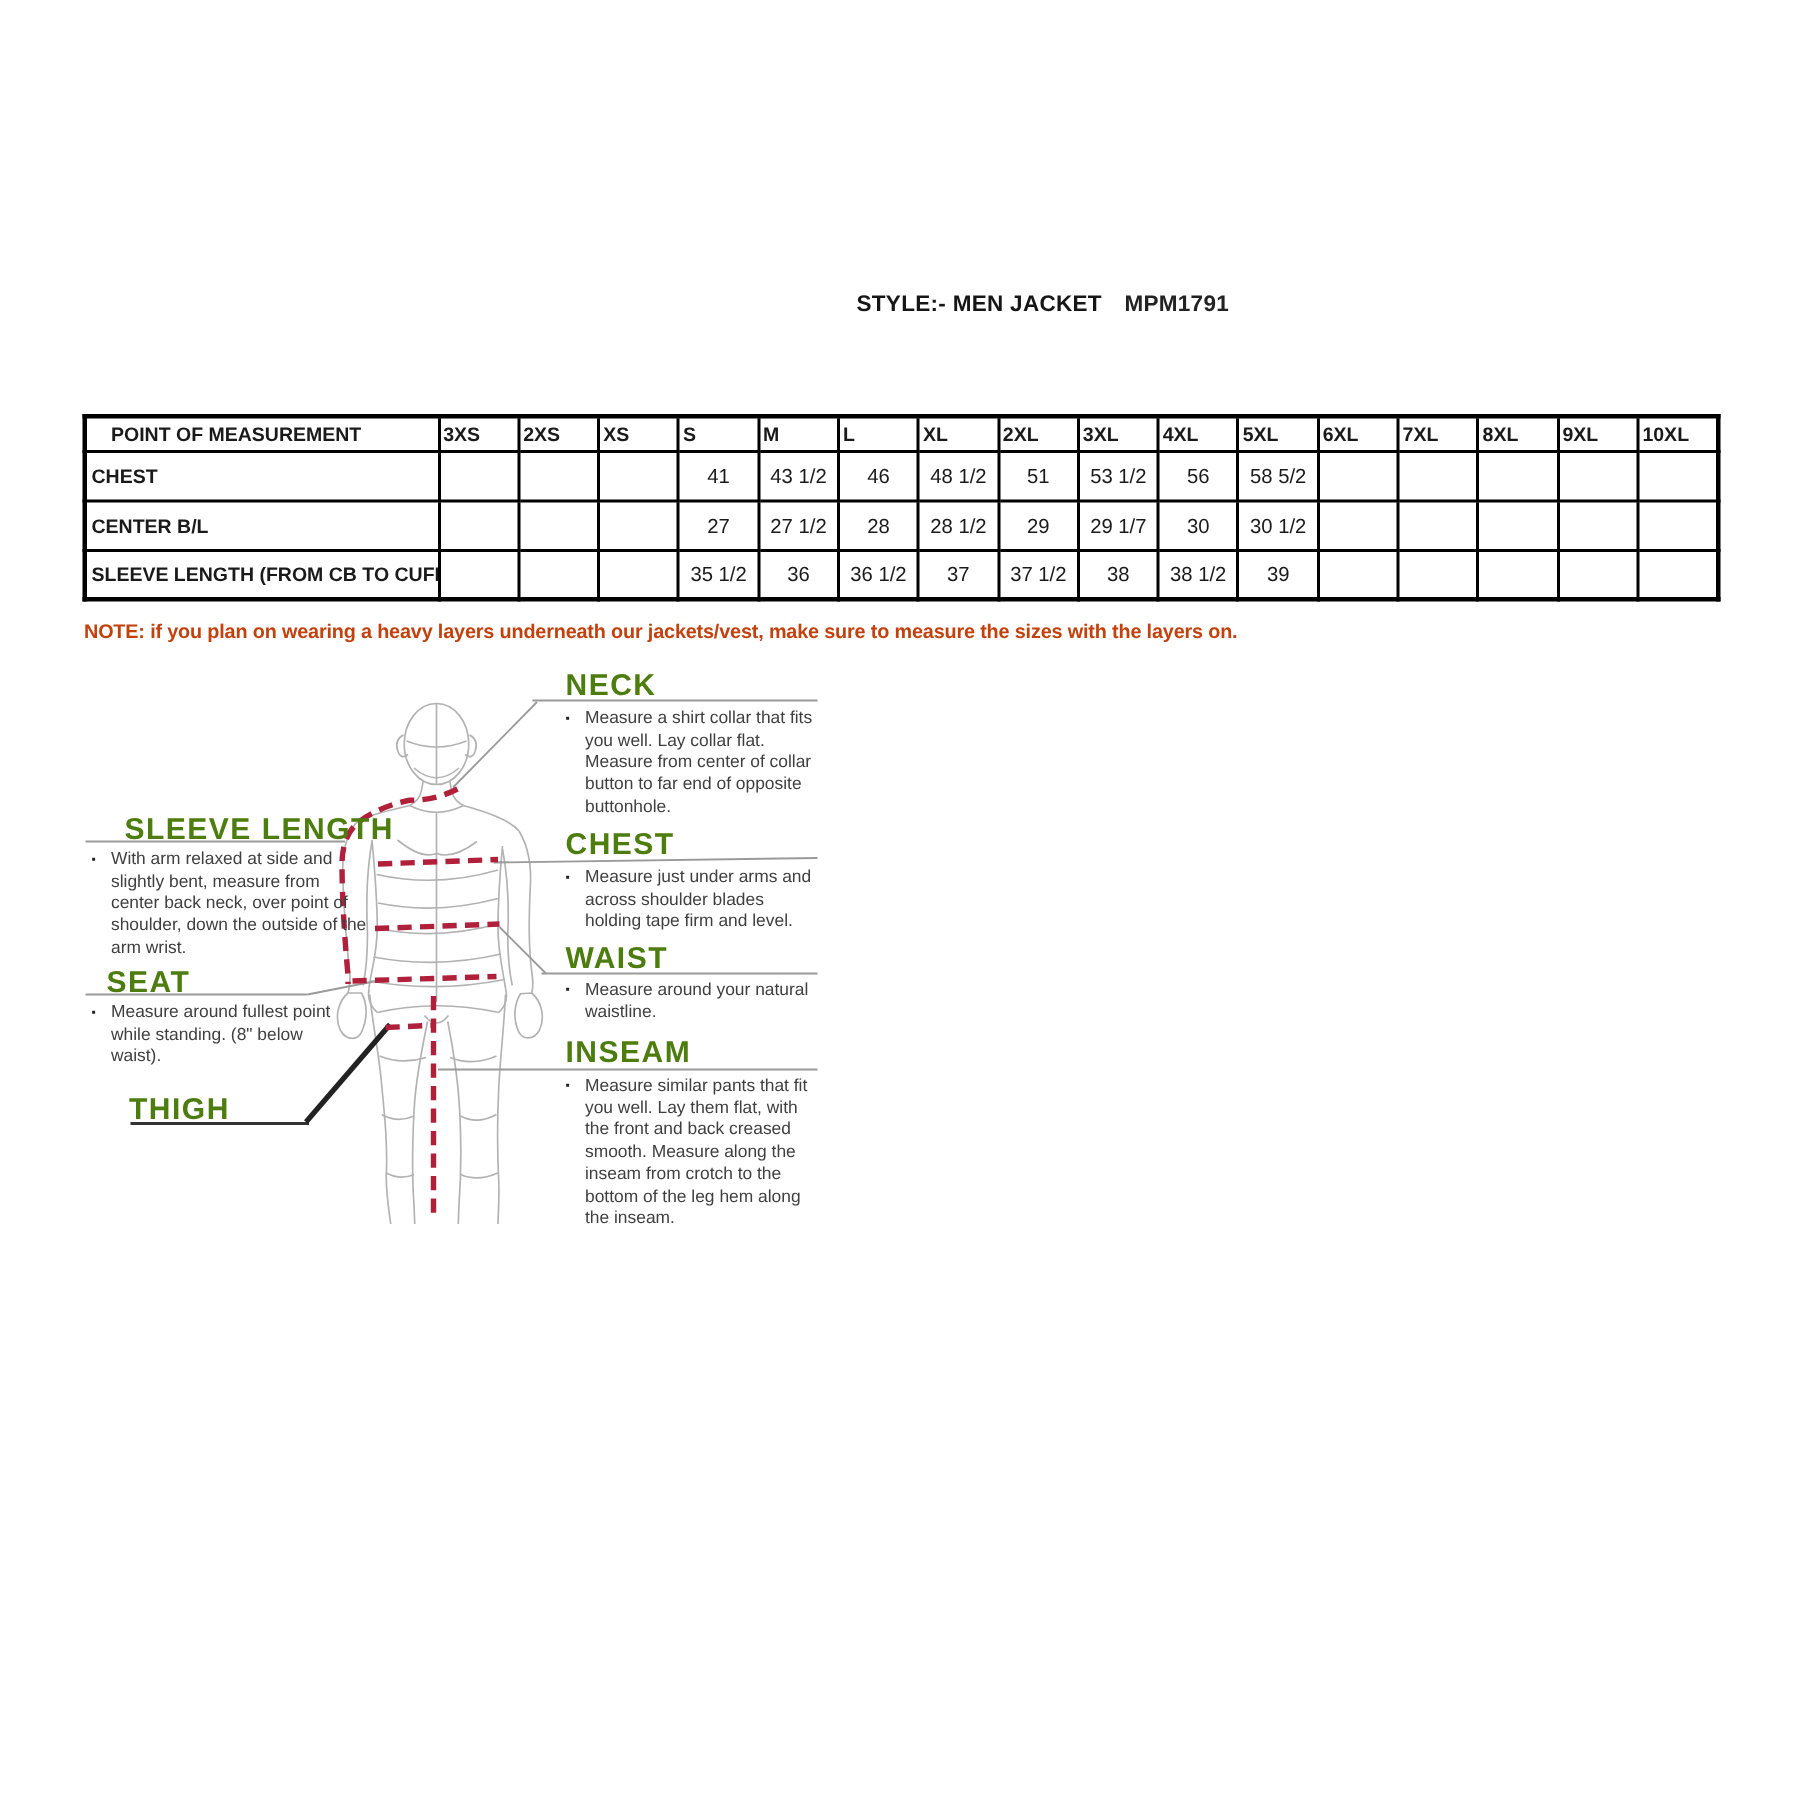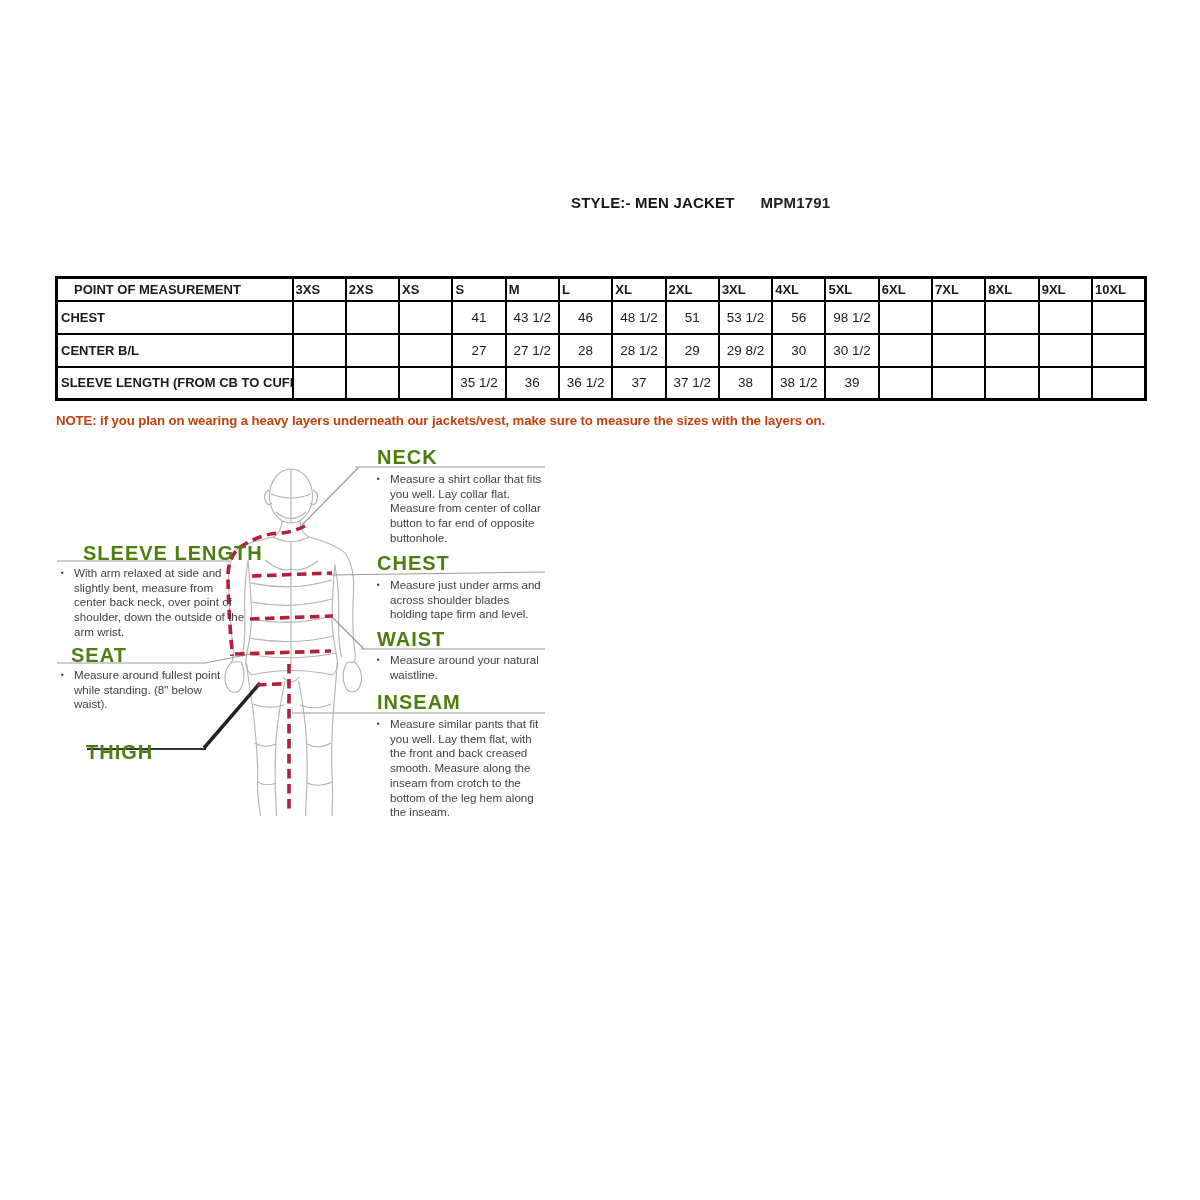--- a/index.html
+++ b/index.html
@@ -7,21 +7,21 @@
   body {
     width:1200px; height:1200px; position:relative;
     font-family:"Liberation Sans", sans-serif; color:#1a1a1a;
   }
   
   .doc-title {
     position:absolute; left:571px; top:194px;
     font-size:15px; font-weight:700; letter-spacing:.2px; color:#161616;
     white-space:nowrap;
   }
-  .doc-title .code { margin-left:26px; font-weight:700; color:#222; }
+  .doc-title .code { margin-left:15px; font-weight:700; color:#222; }
 
   
   table.size-chart {
     position:absolute; left:55px; top:276px; width:1089px;
     border-collapse:collapse; table-layout:fixed;
     border:3px solid #000;
   }
   table.size-chart th, table.size-chart td {
     border:2px solid #000; font-size:13px; overflow:hidden; white-space:nowrap;
   }
@@ -51,21 +51,21 @@
     display:flex; align-items:flex-start;
     font-size:11.6px; line-height:1.27; color:#3f3f3f; font-weight:500;
   }
   .gtext .bl { flex:0 0 13px; font-size:8px; padding-top:2px; color:#222; }
   .gtext.nobullet { font-size:12.6px; line-height:1.34; color:#2e2e2e; font-weight:400; }
 
   .pos-sleeve-h { left:16px;  top:100px;margin-left:12px; }
   .pos-sleeve-t { left:6px;   top:124px; width:184px; }
   .pos-seat-h   { left:16px;  top:202px; }
   .pos-seat-t   { left:6px;   top:226px; width:172px; }
-  .pos-thigh-h  { left:31px;  top:287px;margin-top:12px; }
+  .pos-thigh-h  { left:31px;  top:287px; }
   .pos-thigh-t  { left:36px;  top:314px; width:205px; }
   .pos-neck-h   { left:322px; top:4px;  }
   .pos-neck-t   { left:322px; top:30px;  width:170px; }
   .pos-chest-h  { left:322px; top:110px; }
   .pos-chest-t  { left:322px; top:136px; width:172px; }
   .pos-waist-h  { left:322px; top:186px; }
   .pos-waist-t  { left:322px; top:211px; width:165px; }
   .pos-inseam-h { left:322px; top:249px; }
   .pos-inseam-t { left:322px; top:275px; width:168px; }
 </style>
@@ -108,38 +108,38 @@
       <td></td>
       <td></td>
       <td></td>
       <td>41</td>
       <td>43 1/2</td>
       <td>46</td>
       <td>48 1/2</td>
       <td>51</td>
       <td>53 1/2</td>
       <td>56</td>
-      <td>98 1/2</td>
+      <td>58 5/2</td>
       <td></td>
       <td></td>
       <td></td>
       <td></td>
       <td></td>
     </tr>
     <tr>
       <td class="rl">CENTER B/L</td>
       <td></td>
       <td></td>
       <td></td>
       <td>27</td>
       <td>27 1/2</td>
       <td>28</td>
       <td>28 1/2</td>
       <td>29</td>
-      <td>29 8/2</td>
+      <td>29 1/7</td>
       <td>30</td>
       <td>30 1/2</td>
       <td></td>
       <td></td>
       <td></td>
       <td></td>
       <td></td>
     </tr>
     <tr>
       <td class="rl">SLEEVE LENGTH (FROM CB TO CUFF)</td>

